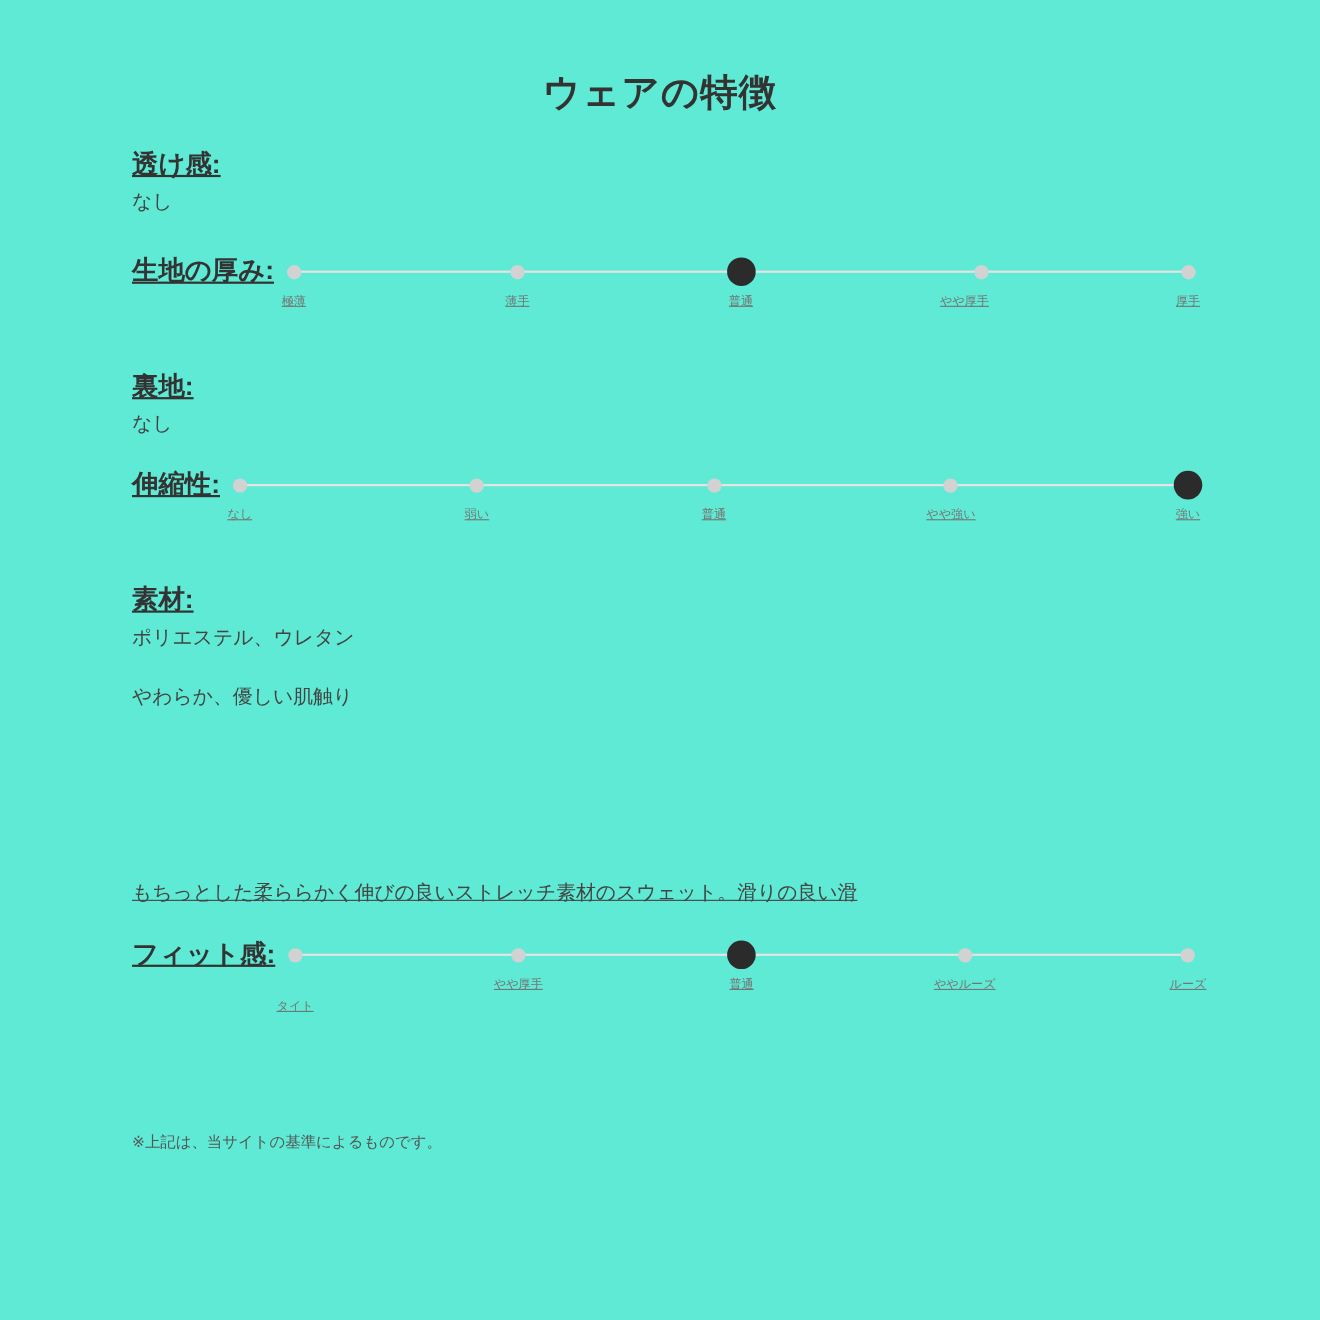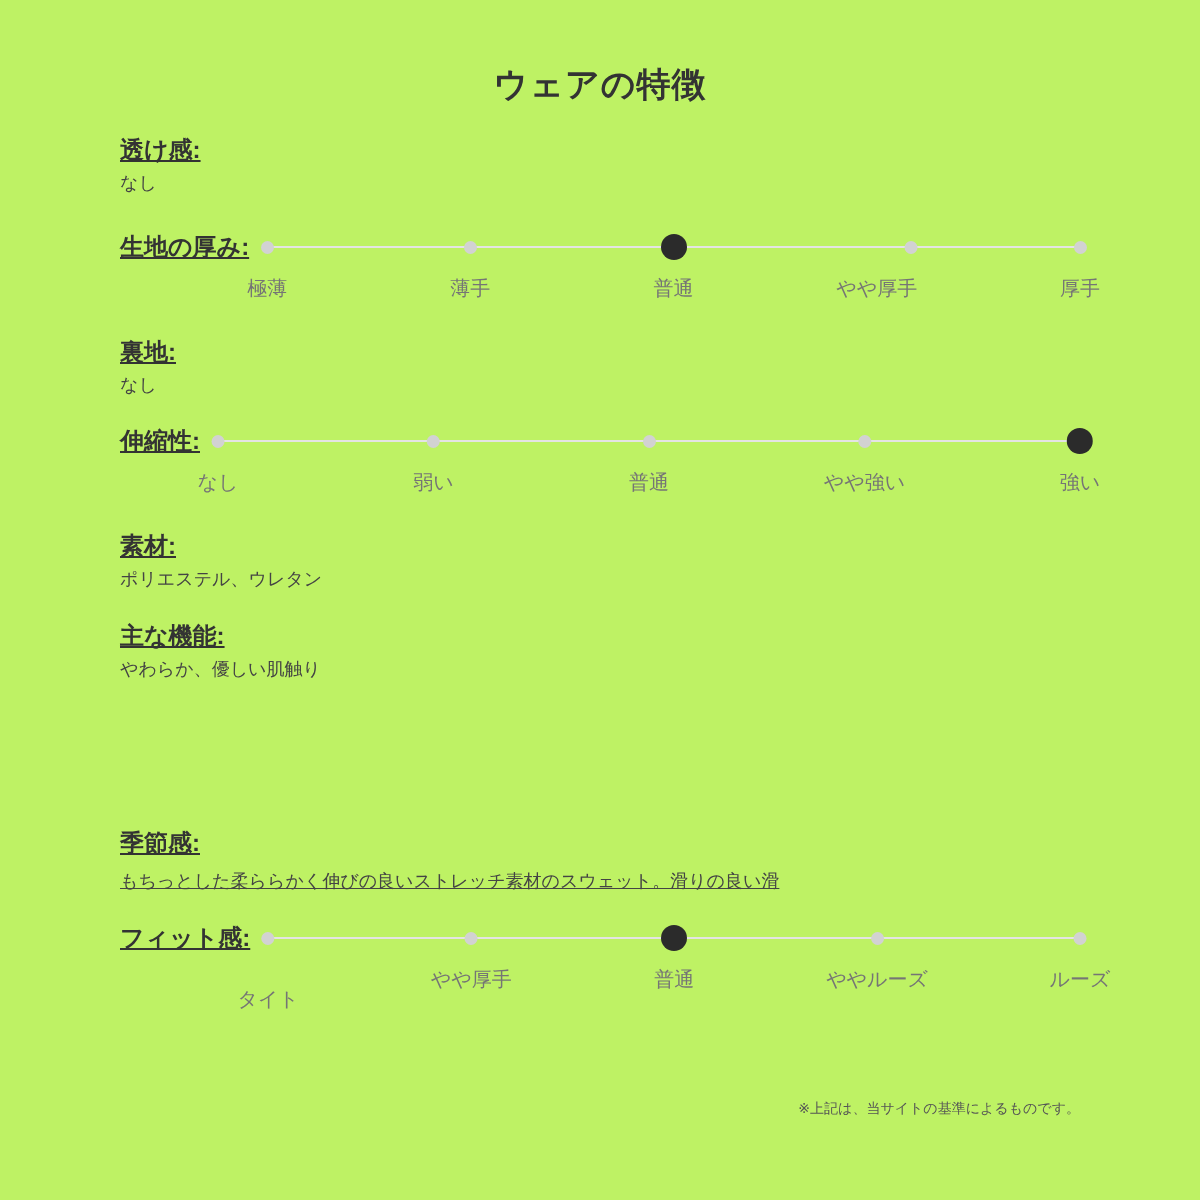--- a/index.html
+++ b/index.html
@@ -3,42 +3,42 @@
 <meta charset="utf-8">
 <style>
   * { margin: 0; padding: 0; box-sizing: border-box; }
   html, body { background: #ffffff; }
   body {
     width: 1200px; height: 1200px;
     font-family: "Liberation Sans", "DejaVu Sans", sans-serif;
     color: #444444;
     overflow: hidden;
   }
-  .page { width: 1200px; height: 1200px; padding: 62px 120px 0; position: relative; background: #bef264; }
+  .page { width: 1200px; height: 1200px; padding: 62px 120px 0; position: relative; background: #5eead4; }
   .title {
     text-align: center; font-size: 34px; line-height: 44px;
     font-weight: 700; color: #333333; letter-spacing: 1px;
   }
   .sec-heading { font-size: 24px; line-height: 32px; font-weight: 700; color: #333333; text-decoration: underline; }
   .sec-value { font-size: 18px; line-height: 26px; color: #444444; margin-top: 4px; }
 
   .slider-row { display: flex; align-items: flex-start; }
   .slider-row .sec-heading { line-height: 30px; white-space: nowrap; margin-right: 18px; }
   .slider { position: relative; flex: 1; height: 52px; }
   .slider .track { position: absolute; left: 0; right: 0; top: 14px; height: 2px; background: #e4e4e4; }
   .stop { position: absolute; top: 0; transform: translateX(-50%); display: flex; flex-direction: column; align-items: center; }
   .dot-wrap { height: 30px; display: flex; align-items: center; justify-content: center; }
   .dot { width: 13px; height: 13px; border-radius: 50%; background: #d2d2d2; }
   .dot.active { width: 26px; height: 26px; background: #2b2b2b; }
-  .tick-label { font-size: 20px; line-height: 20px; color: #757575; white-space: nowrap; margin-top: 16px; }
+  .tick-label { font-size: 11px; line-height: 20px; color: #757575; white-space: nowrap; margin-top: 2px; text-decoration: underline; }
 
   .season-line { font-size: 18px; line-height: 40px; color: #444444; text-decoration: underline; }
   .season-lines { margin-top: 2px; }
 
-  .footer-note { text-align: right; font-size: 14px; line-height: 20px; color: #555555; }
+  .footer-note { text-align: left; font-size: 14px; line-height: 20px; color: #555555; }
 </style>
 </head>
 <body>
 
 <div class="page">
 
   <h1 class="title">ウェアの特徴</h1>
 
   <section style="margin-top:28px">
     <div class="sec-heading">透け感:</div>
@@ -123,26 +123,24 @@
         </div>
       </div>
   </section>
 
   <section style="margin-top:52px">
     <div class="sec-heading">素材:</div>
     <div class="sec-value">ポリエステル、ウレタン</div>
   </section>
 
   <section style="margin-top:28px">
-    <div class="sec-heading">主な機能:</div>
     <div class="sec-value">やわらか、優しい肌触り</div>
   </section>
 
   <section style="margin-top:145px">
-    <div class="sec-heading">季節感:</div>
     <div class="season-lines">
       <div class="season-line">もちっとした柔ららかく伸びの良いストレッチ素材のスウェット。滑りの良い滑</div>
     </div>
   </section>
 
   <section class="slider-row" style="margin-top:22px">
     <div class="sec-heading">フィット感:</div>
     <div class="slider">
       <div class="track"></div>
     <div class="stop" style="left: 0%; gap: 20px;">

